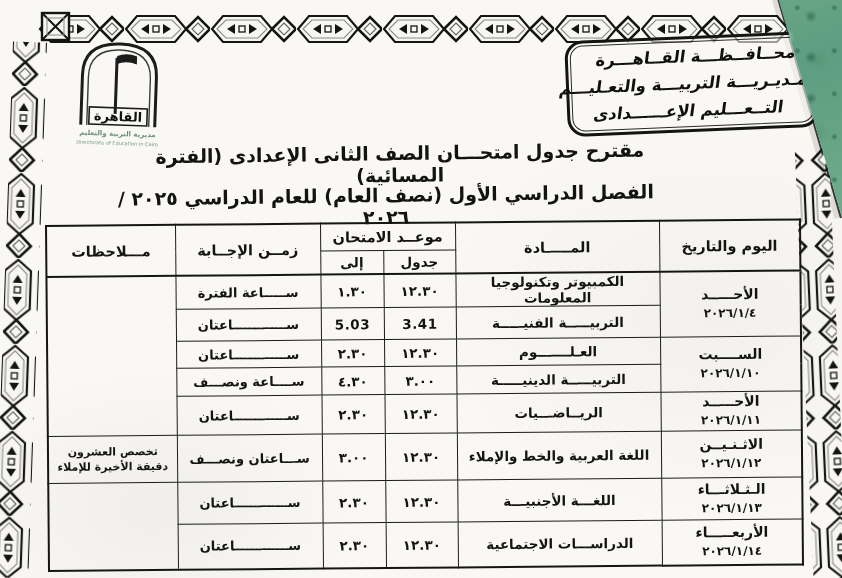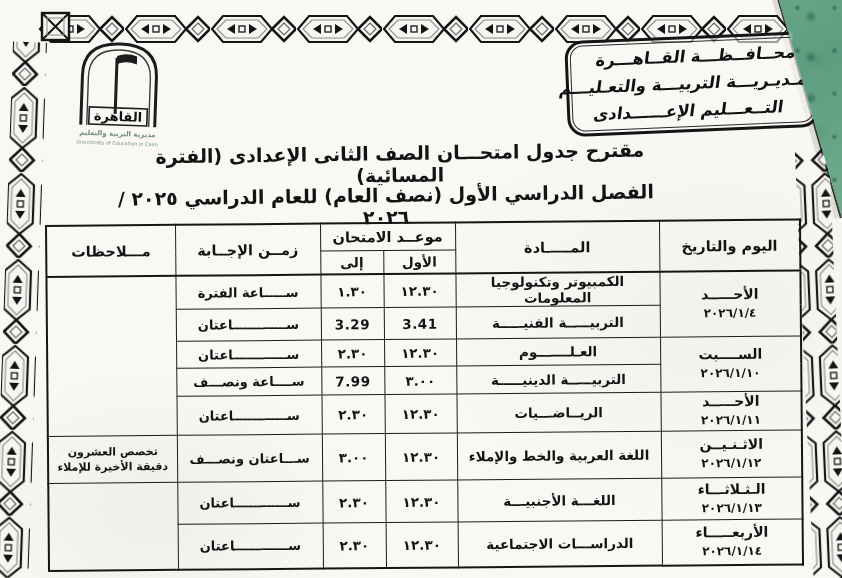--- a/index.html
+++ b/index.html
@@ -153,56 +153,56 @@
       </colgroup>
       <thead>
         <tr style="height:27px">
           <th rowspan="2">اليوم والتاريخ</th>
           <th rowspan="2">المـــــادة</th>
           <th colspan="2">موعــد الامتحان</th>
           <th rowspan="2">زمــن الإجــابة</th>
           <th rowspan="2">مـــلاحظات</th>
         </tr>
         <tr class="sub" style="height:24px">
-          <th>الأول</th>
+          <th>جدول</th>
           <th>إلى</th>
         </tr>
       </thead>
       <tbody>
         <tr style="height:32px">
           <td class="day" rowspan="2">
             <div>الأحـــــد</div>
             <div class="date ltr">٢٠٢٦/١/٤</div>
           </td>
           <td class="subj">الكمبيوتر وتكنولوجيا المعلومات</td>
           <td class="time">١٢.٣٠</td>
           <td class="time">١.٣٠</td>
           <td class="dur">ســـــاعة الفترة</td>
           <td rowspan="5"></td>
         </tr>
         <tr style="height:32px">
           <td class="subj">التربيـــــة الفنيـــــة</td>
           <td class="time">3.41</td>
-          <td class="time">3.29</td>
+          <td class="time">5.03</td>
           <td class="dur">ســــــــــــاعتان</td>
         </tr>
         <tr style="height:27px">
           <td class="day" rowspan="2">
             <div>الســــبت</div>
             <div class="date ltr">٢٠٢٦/١/١٠</div>
           </td>
           <td class="subj">العـلـــــــوم</td>
           <td class="time">١٢.٣٠</td>
           <td class="time">٢.٣٠</td>
           <td class="dur">ســــــــــــاعتان</td>
         </tr>
         <tr style="height:28px">
           <td class="subj">التربيـــــة الدينيـــــة</td>
           <td class="time">٣.٠٠</td>
-          <td class="time">7.99</td>
+          <td class="time">٤.٣٠</td>
           <td class="dur">ســــاعة ونصـــف</td>
         </tr>
         <tr style="height:35px">
           <td class="day">
             <div>الأحـــــد</div>
             <div class="date ltr">٢٠٢٦/١/١١</div>
           </td>
           <td class="subj">الريــاضـــيات</td>
           <td class="time">١٢.٣٠</td>
           <td class="time">٢.٣٠</td>

